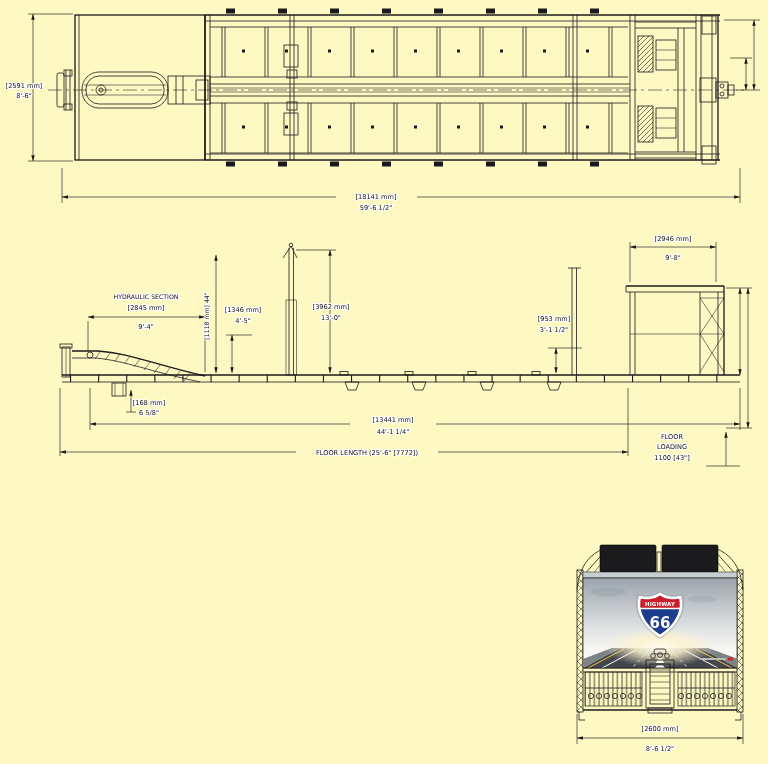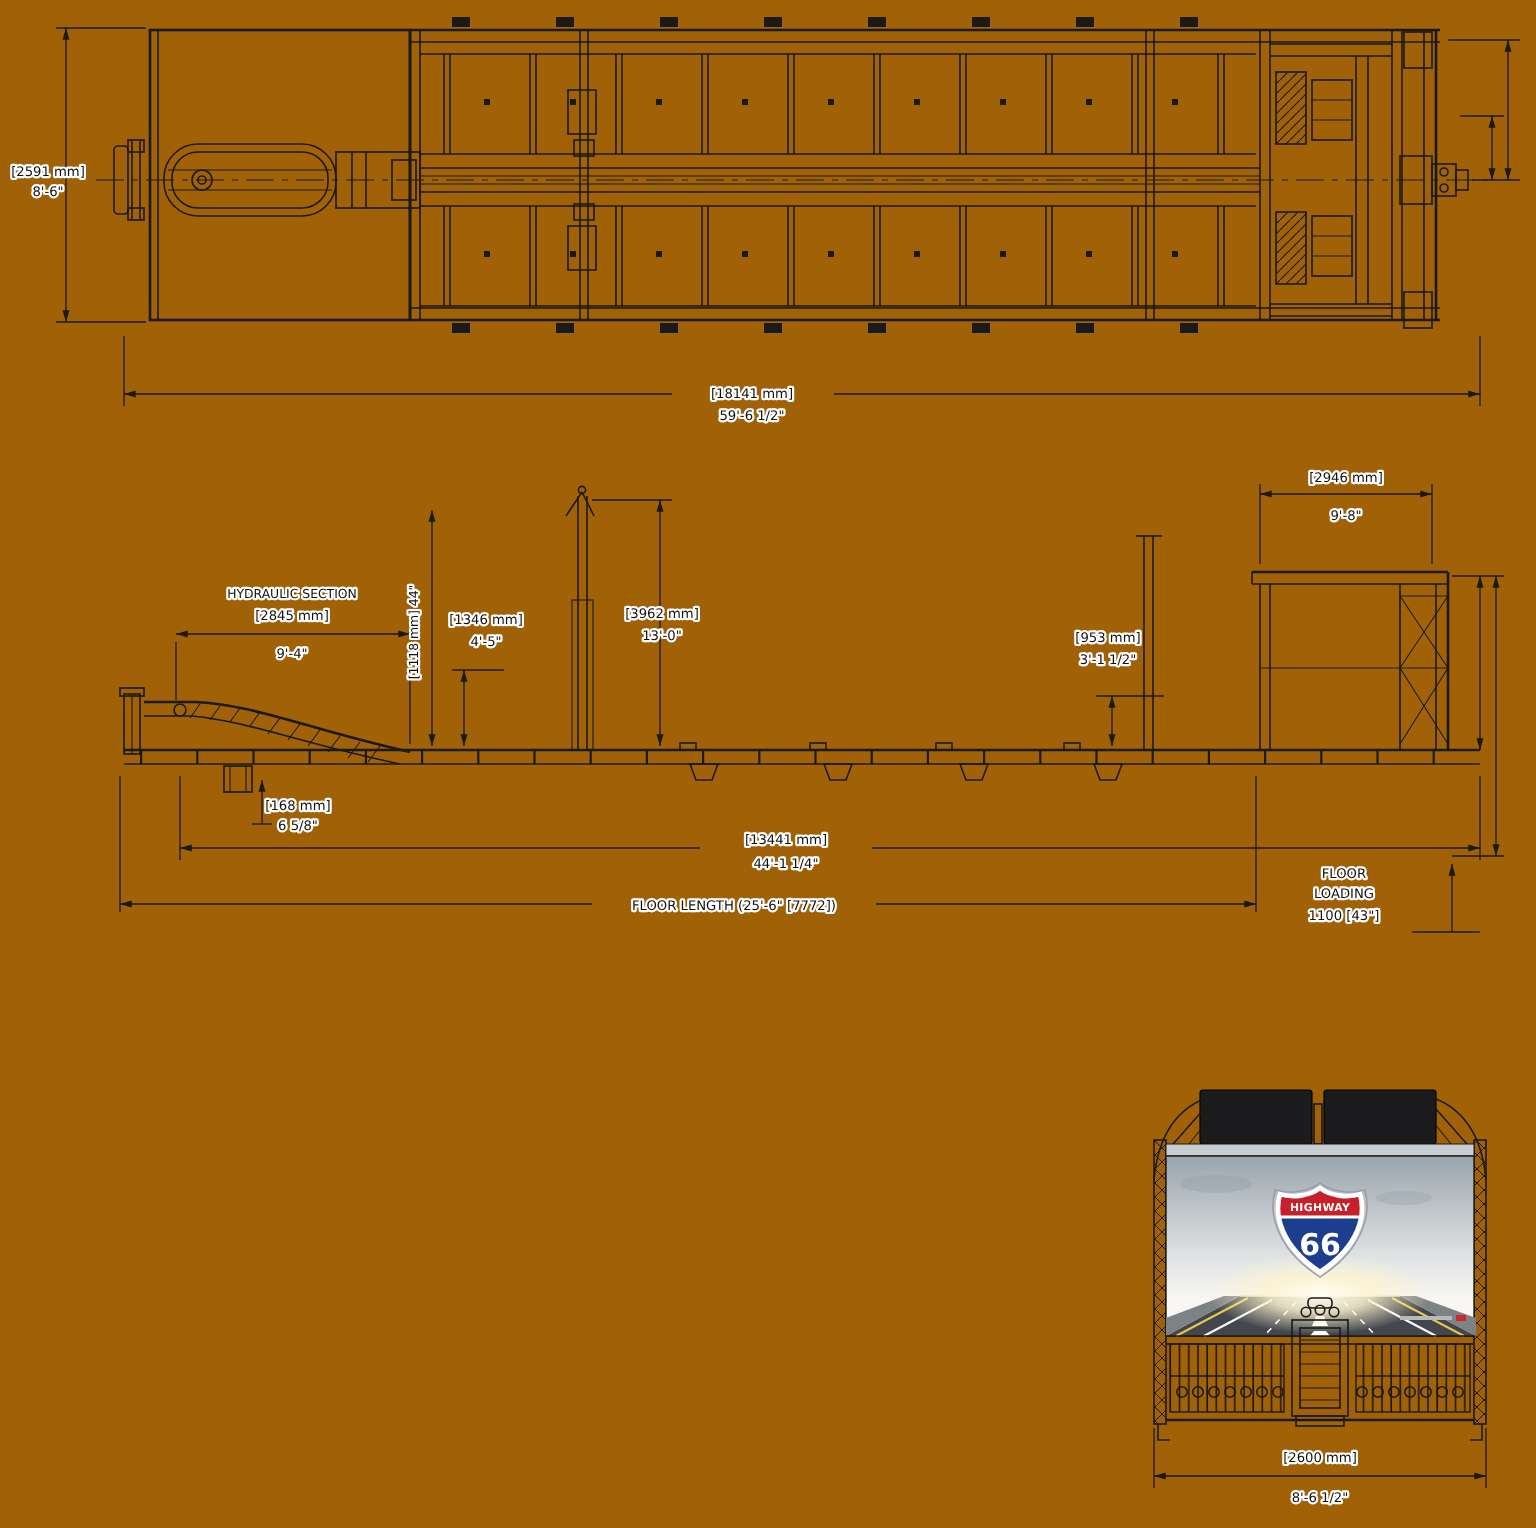--- a/index.html
+++ b/index.html
@@ -1,16 +1,16 @@
 <!DOCTYPE html>
 <html><head>
 <meta charset="utf-8">
 <style>
   html,body{margin:0;padding:0;background:#fff;}
-  #stage{position:relative;width:768px;height:764px;background:#a16207;overflow:hidden;}
+  #stage{position:relative;width:768px;height:764px;background:#fef9c3;overflow:hidden;}
   svg{display:block;}
   .ln   {stroke:#1a1a1a;stroke-width:.8;fill:none;}
   .ln2  {stroke:#1a1a1a;stroke-width:1.3;fill:none;}
   .thin {stroke:#1a1a1a;stroke-width:.55;fill:none;}
   .diml {stroke:#1a1a1a;stroke-width:.65;fill:none;}
   text{font-family:"DejaVu Sans",sans-serif;fill:#111;
        paint-order:stroke;stroke:#fff;stroke-width:2.2px;stroke-linejoin:round;}
   .dim {font-size:6.6px;text-anchor:middle;}
   .dimt{font-size:6.2px;text-anchor:middle;}
   .sign{paint-order:normal;stroke:none;fill:#fff;text-anchor:middle;font-weight:bold;}

